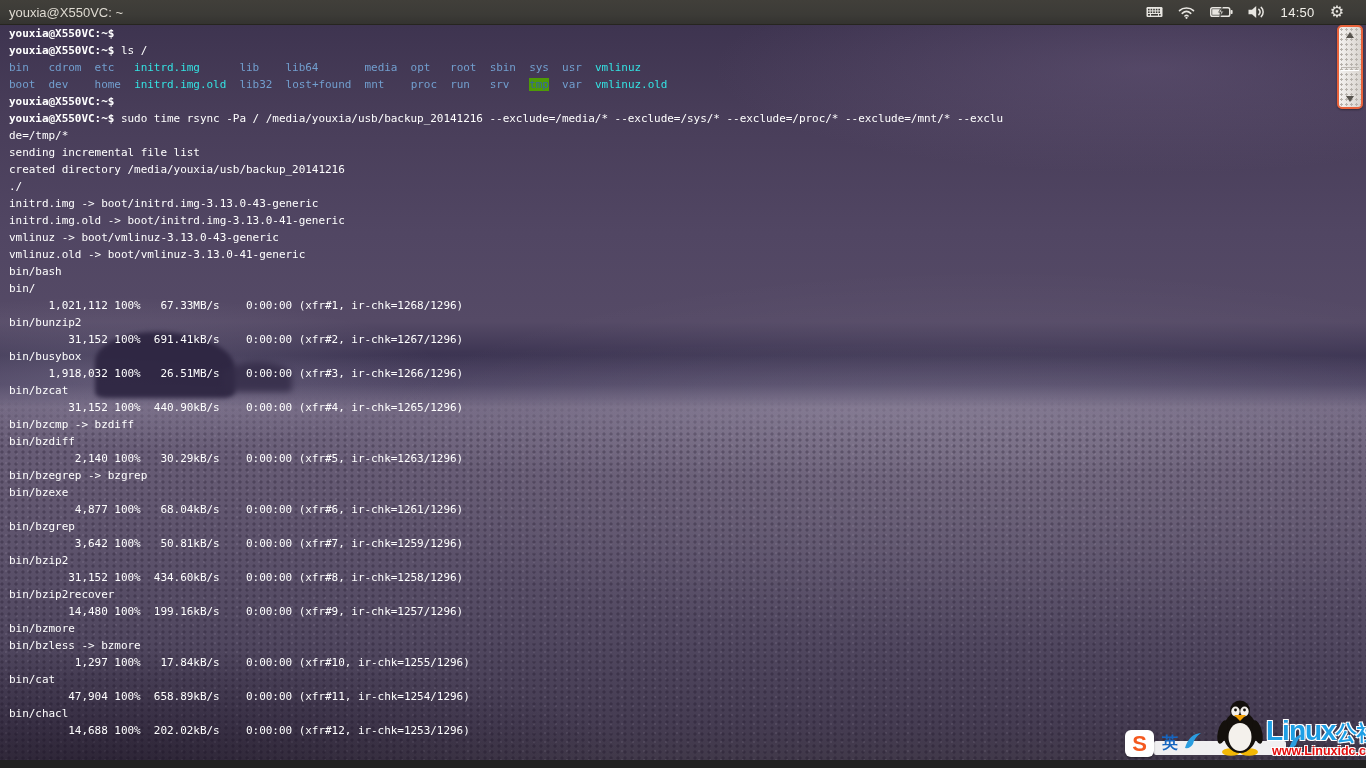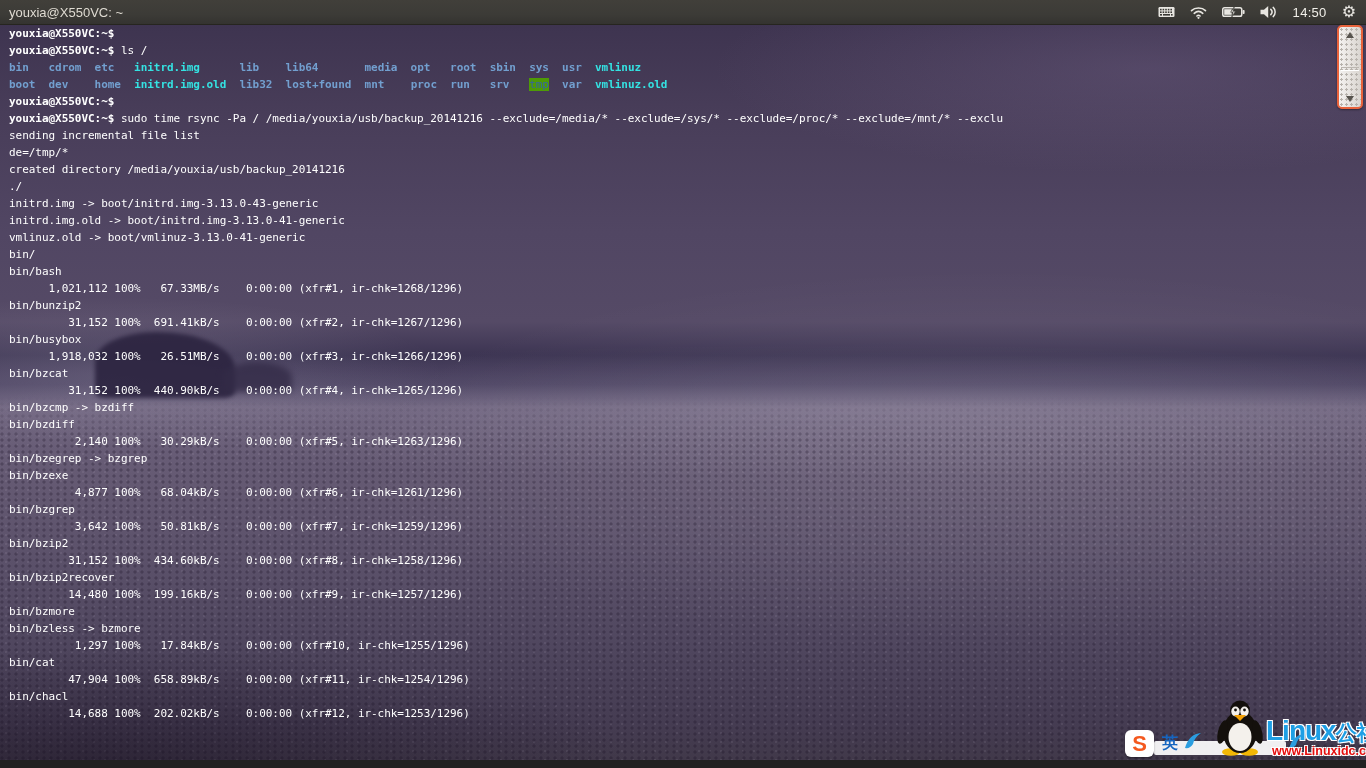--- a/index.html
+++ b/index.html
@@ -4,21 +4,21 @@
 <style>
   html,body{margin:0;padding:0;background:#222;}
   .screen{position:relative;width:1366px;height:760px;overflow:hidden;font-family:"Liberation Sans",sans-serif;}
 
   
   .topbar{position:absolute;left:0;top:0;width:1366px;height:24px;
     background:linear-gradient(180deg,#413f3a 0%,#3c3b37 60%,#343330 100%);
     border-bottom:1px solid #26251f;display:flex;align-items:center;z-index:50;}
   .topbar-title{color:#dfdbd2;font-size:13px;padding-left:9px;flex:0 0 auto;}
   .topbar-spacer{flex:1 1 auto;}
-  .tray{display:flex;align-items:center;gap:15px;padding-right:10px;}
+  .tray{display:flex;align-items:center;gap:15px;padding-right:22px;}
   .tray svg{display:block;}
   .tray .clock{color:#f1efe9;font-size:13px;letter-spacing:.3px;}
   .tray .gear{color:#e8e6e1;font-size:16px;line-height:16px;font-family:"DejaVu Sans",sans-serif;}
 
   
   .wallpaper{position:absolute;left:0;top:24px;width:1366px;height:744px;
     background:
       radial-gradient(620px 150px at 84% 6%, rgba(125,108,145,.30), transparent 70%),
       radial-gradient(480px 110px at 8% 47%, rgba(232,228,242,.16), transparent 70%),
       radial-gradient(1250px 95px at 62% 52%, rgba(238,234,248,.12), transparent 70%),
@@ -43,22 +43,22 @@
   .shore-shadow{position:absolute;left:0;bottom:0;width:100%;height:120px;
     background:radial-gradient(700px 160px at 8% 100%, rgba(20,12,30,.45), transparent 75%);}
 
   
   .term-text{position:absolute;left:9px;top:25px;z-index:10;
     font-family:"DejaVu Sans Mono",monospace;font-size:11px;line-height:17px;
     letter-spacing:-0.04px;}
   .trow{height:17px;white-space:pre;}
   .trow span.p{color:var(--term-fg);font-weight:bold;}
   .trow span.w{color:var(--term-fg);}
-  .trow span.d{color:var(--dir-blue);font-weight:bold;}
-  .trow span.s{color:var(--link-cyan);font-weight:bold;}
+  .trow span.d{color:var(--dir-blue);font-weight:normal;}
+  .trow span.s{color:var(--link-cyan);font-weight:normal;}
   .trow span.t{color:var(--tmp-text);background:var(--tmp-bg);font-weight:normal;}
 
   
   .scrollwidget{position:absolute;right:3px;top:25px;width:22px;height:80px;z-index:40;
     border:2px solid var(--scrollbar-accent);border-radius:5px;
     background:
       radial-gradient(circle, #b7b2ac 1px, transparent 1.35px),
       linear-gradient(90deg,#f4f2f0 0%,#e6e2de 55%,#d9d5d0 100%);
     background-size:5px 5px,100% 100%;box-shadow:0 1px 2px rgba(0,0,0,.4);}
   .scrollwidget .arr{position:absolute;left:50%;transform:translateX(-50%);width:0;height:0;
@@ -158,29 +158,30 @@
     <div class="shore-shadow"></div>
   </div>
 
   <div class="term-text">
       <div class="trow"><span class="p">youxia@X550VC:~$</span></div>
       <div class="trow"><span class="p">youxia@X550VC:~$ </span><span class="w">ls /</span></div>
       <div class="trow"><span class="d">bin</span><span class="w">   </span><span class="d">cdrom</span><span class="w">  </span><span class="d">etc</span><span class="w">   </span><span class="s">initrd.img</span><span class="w">      </span><span class="d">lib</span><span class="w">    </span><span class="d">lib64</span><span class="w">       </span><span class="d">media</span><span class="w">  </span><span class="d">opt</span><span class="w">   </span><span class="d">root</span><span class="w">  </span><span class="d">sbin</span><span class="w">  </span><span class="d">sys</span><span class="w">  </span><span class="d">usr</span><span class="w">  </span><span class="s">vmlinuz</span></div>
       <div class="trow"><span class="d">boot</span><span class="w">  </span><span class="d">dev</span><span class="w">    </span><span class="d">home</span><span class="w">  </span><span class="s">initrd.img.old</span><span class="w">  </span><span class="d">lib32</span><span class="w">  </span><span class="d">lost+found</span><span class="w">  </span><span class="d">mnt</span><span class="w">    </span><span class="d">proc</span><span class="w">  </span><span class="d">run</span><span class="w">   </span><span class="d">srv</span><span class="w">   </span><span class="t">tmp</span><span class="w">  </span><span class="d">var</span><span class="w">  </span><span class="s">vmlinuz.old</span></div>
       <div class="trow"><span class="p">youxia@X550VC:~$</span></div>
       <div class="trow"><span class="p">youxia@X550VC:~$ </span><span class="w">sudo time rsync -Pa / /media/youxia/usb/backup_20141216 --exclude=/media/* --exclude=/sys/* --exclude=/proc/* --exclude=/mnt/* --exclu</span></div>
+      <div class="trow"><span class="w">de=/tmp/*</span></div>
       <div class="trow"><span class="w">sending incremental file list</span></div>
-      <div class="trow"><span class="w">de=/tmp/*</span></div>
       <div class="trow"><span class="w">created directory /media/youxia/usb/backup_20141216</span></div>
       <div class="trow"><span class="w">./</span></div>
       <div class="trow"><span class="w">initrd.img -&gt; boot/initrd.img-3.13.0-43-generic</span></div>
       <div class="trow"><span class="w">initrd.img.old -&gt; boot/initrd.img-3.13.0-41-generic</span></div>
+      <div class="trow"><span class="w">vmlinuz -&gt; boot/vmlinuz-3.13.0-43-generic</span></div>
       <div class="trow"><span class="w">vmlinuz.old -&gt; boot/vmlinuz-3.13.0-41-generic</span></div>
+      <div class="trow"><span class="w">bin/bash</span></div>
       <div class="trow"><span class="w">bin/</span></div>
-      <div class="trow"><span class="w">bin/bash</span></div>
       <div class="trow"><span class="w">      1,021,112 100%   67.33MB/s    0:00:00 (xfr#1, ir-chk=1268/1296)</span></div>
       <div class="trow"><span class="w">bin/bunzip2</span></div>
       <div class="trow"><span class="w">         31,152 100%  691.41kB/s    0:00:00 (xfr#2, ir-chk=1267/1296)</span></div>
       <div class="trow"><span class="w">bin/busybox</span></div>
       <div class="trow"><span class="w">      1,918,032 100%   26.51MB/s    0:00:00 (xfr#3, ir-chk=1266/1296)</span></div>
       <div class="trow"><span class="w">bin/bzcat</span></div>
       <div class="trow"><span class="w">         31,152 100%  440.90kB/s    0:00:00 (xfr#4, ir-chk=1265/1296)</span></div>
       <div class="trow"><span class="w">bin/bzcmp -&gt; bzdiff</span></div>
       <div class="trow"><span class="w">bin/bzdiff</span></div>
       <div class="trow"><span class="w">          2,140 100%   30.29kB/s    0:00:00 (xfr#5, ir-chk=1263/1296)</span></div>

